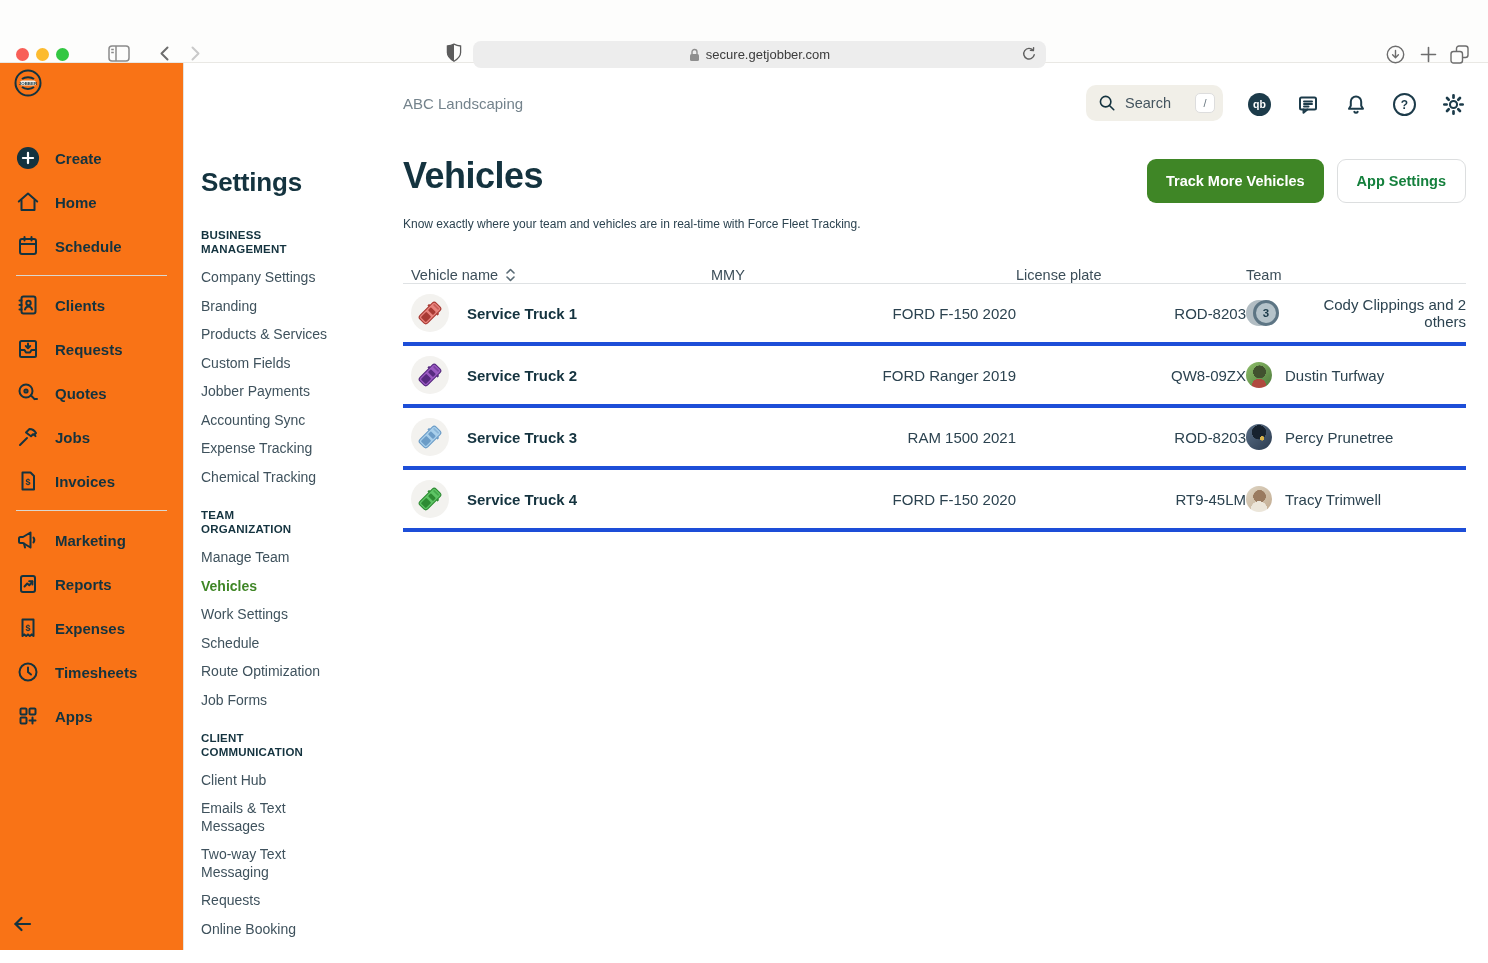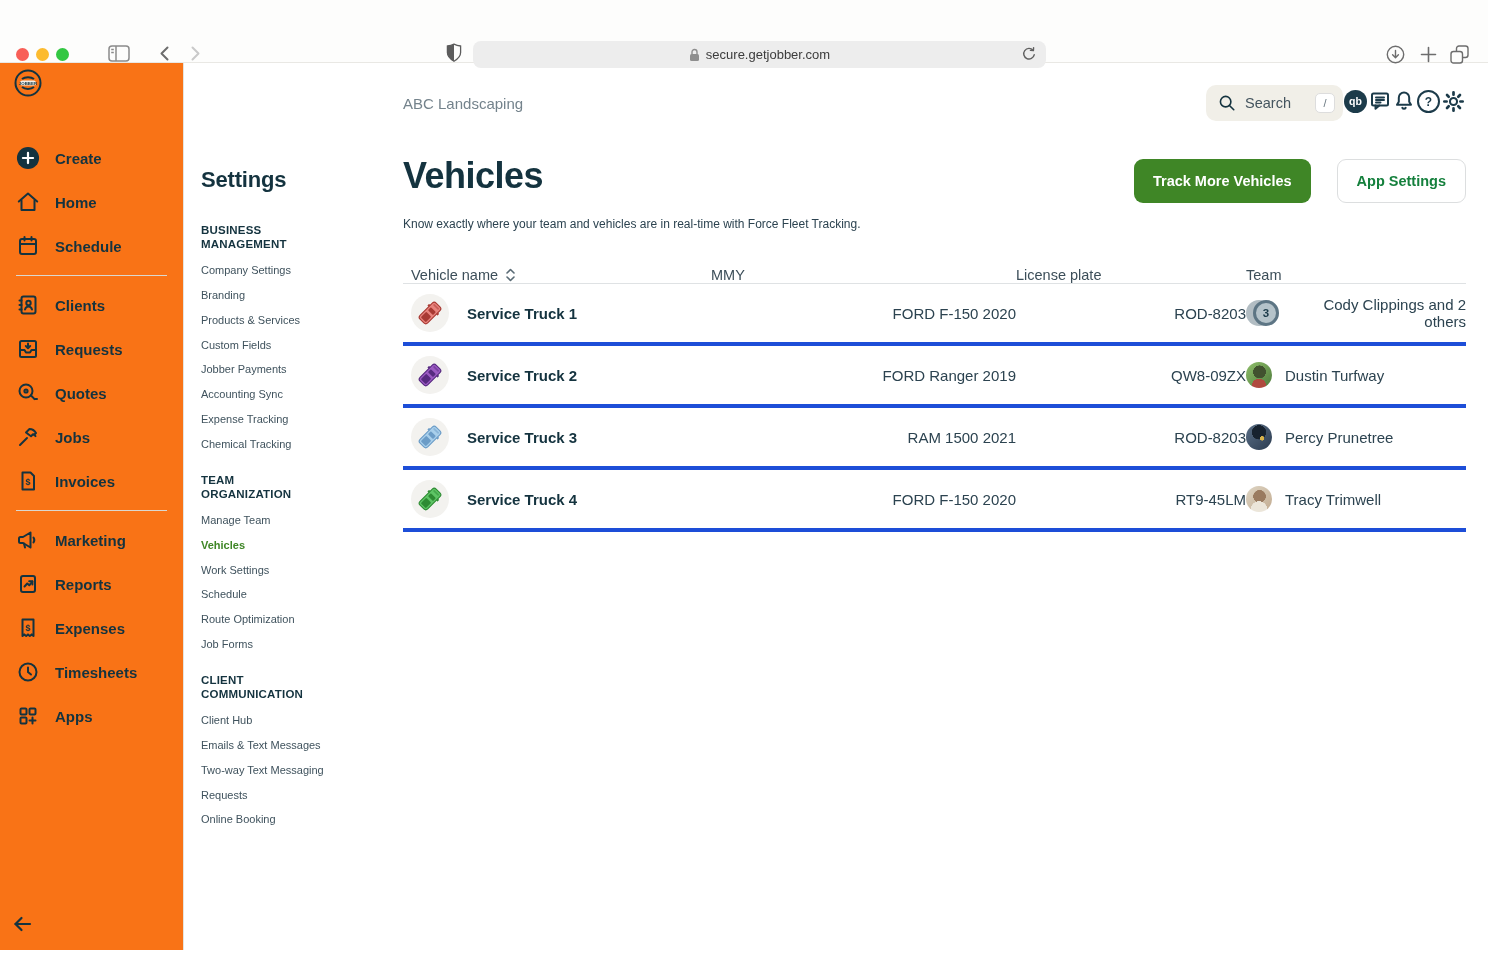--- a/index.html
+++ b/index.html
@@ -24,41 +24,41 @@
   .logo { margin:0 0 34px 13px; }
   .nav-item { display:flex; align-items:center; height:44px; padding:0 16px; gap:15px;
     font-size:15px; font-weight:bold; color:#14333f; cursor:pointer; }
   .nav-item .ic { width:24px; height:24px; flex:none; display:flex; align-items:center; justify-content:center; }
   .nav-divider { border-top:1px solid #dbd8cf; margin:7px 16px; }
   .back-arrow { position:absolute; left:13px; bottom:14px; }
 
   
   .settings-col { width:202px; flex:none; background:#fff; border-left:1px solid #e6e4dd;
     padding:104px 14px 0 17px; }
-  .settings-title { font-size:22px; font-weight:800; letter-spacing:-0.2px; margin-bottom:30px; }
+  .settings-title { font-size:26px; font-weight:800; letter-spacing:-0.2px; margin-bottom:30px; }
   .set-heading { font-size:11.5px; font-weight:800; letter-spacing:0.2px; color:#14333f;
     line-height:1.25; margin:16px 0 7px; max-width:120px; }
   .set-heading:first-of-type { margin-top:0; }
-  .set-item { font-size:11px; color:#3f525d; padding:5.5px 0; line-height:1.25; max-width:150px; cursor:pointer; }
+  .set-item { font-size:14px; color:#3f525d; padding:5.5px 0; line-height:1.25; max-width:150px; cursor:pointer; }
   .set-item.active { color:#3f8626; font-weight:bold; }
 
   
   .main { flex:1; padding:16px 22px 0 0; }
   .main-header { display:flex; align-items:center; justify-content:space-between; height:48px; padding-left:18px; }
   .company { font-size:15px; color:#74838c; }
-  .header-right { display:flex; align-items:center; }
+  .header-right { display:flex; align-items:flex-end; gap:24px; }
   .search-pill { display:flex; align-items:center; gap:9px; background:#f1efe8; border-radius:10px;
     height:36px; padding:0 8px 0 12px; width:137px; cursor:pointer; }
   .search-pill span.txt { font-size:14.5px; color:#44545e; flex:1; }
   .slash-badge { width:20px; height:20px; background:#fff; border:1px solid #ddd; border-radius:5px;
     font-size:11px; color:#6a7881; display:flex; align-items:center; justify-content:center; }
 
   .page-head { display:flex; align-items:flex-start; justify-content:space-between; margin:28px 0 0 18px; }
   .page-title { font-size:36px; font-weight:800; letter-spacing:-0.5px; color:#14333f; }
-  .head-buttons { display:flex; gap:26px; margin-top:4px;margin-left:40px; }
+  .head-buttons { display:flex; gap:13px; margin-top:4px;margin-left:40px; }
   .btn { font-size:14.5px; font-weight:bold; border-radius:9px; padding:13px 19px; cursor:pointer; border:none; }
   .btn-primary { background:#3f8626; color:#fff; }
   .btn-secondary { background:#fff; color:#15803d; border:1px solid #dcdedf; }
   .subtitle { font-size:12px; color:#2c4350; margin:14px 0 0 18px; }
 
   
   .table { margin:30px 0 0 18px; }
   .t-head, .t-row { display:grid; grid-template-columns:300px 305px 230px 1fr; align-items:center; }
   .t-head { font-size:14.5px; color:#3c4e59; padding:6px 0 0 8px; border-bottom:1px solid #dfe2e4; }
   .t-head .col0 { display:flex; align-items:center; gap:7px; cursor:pointer; }

